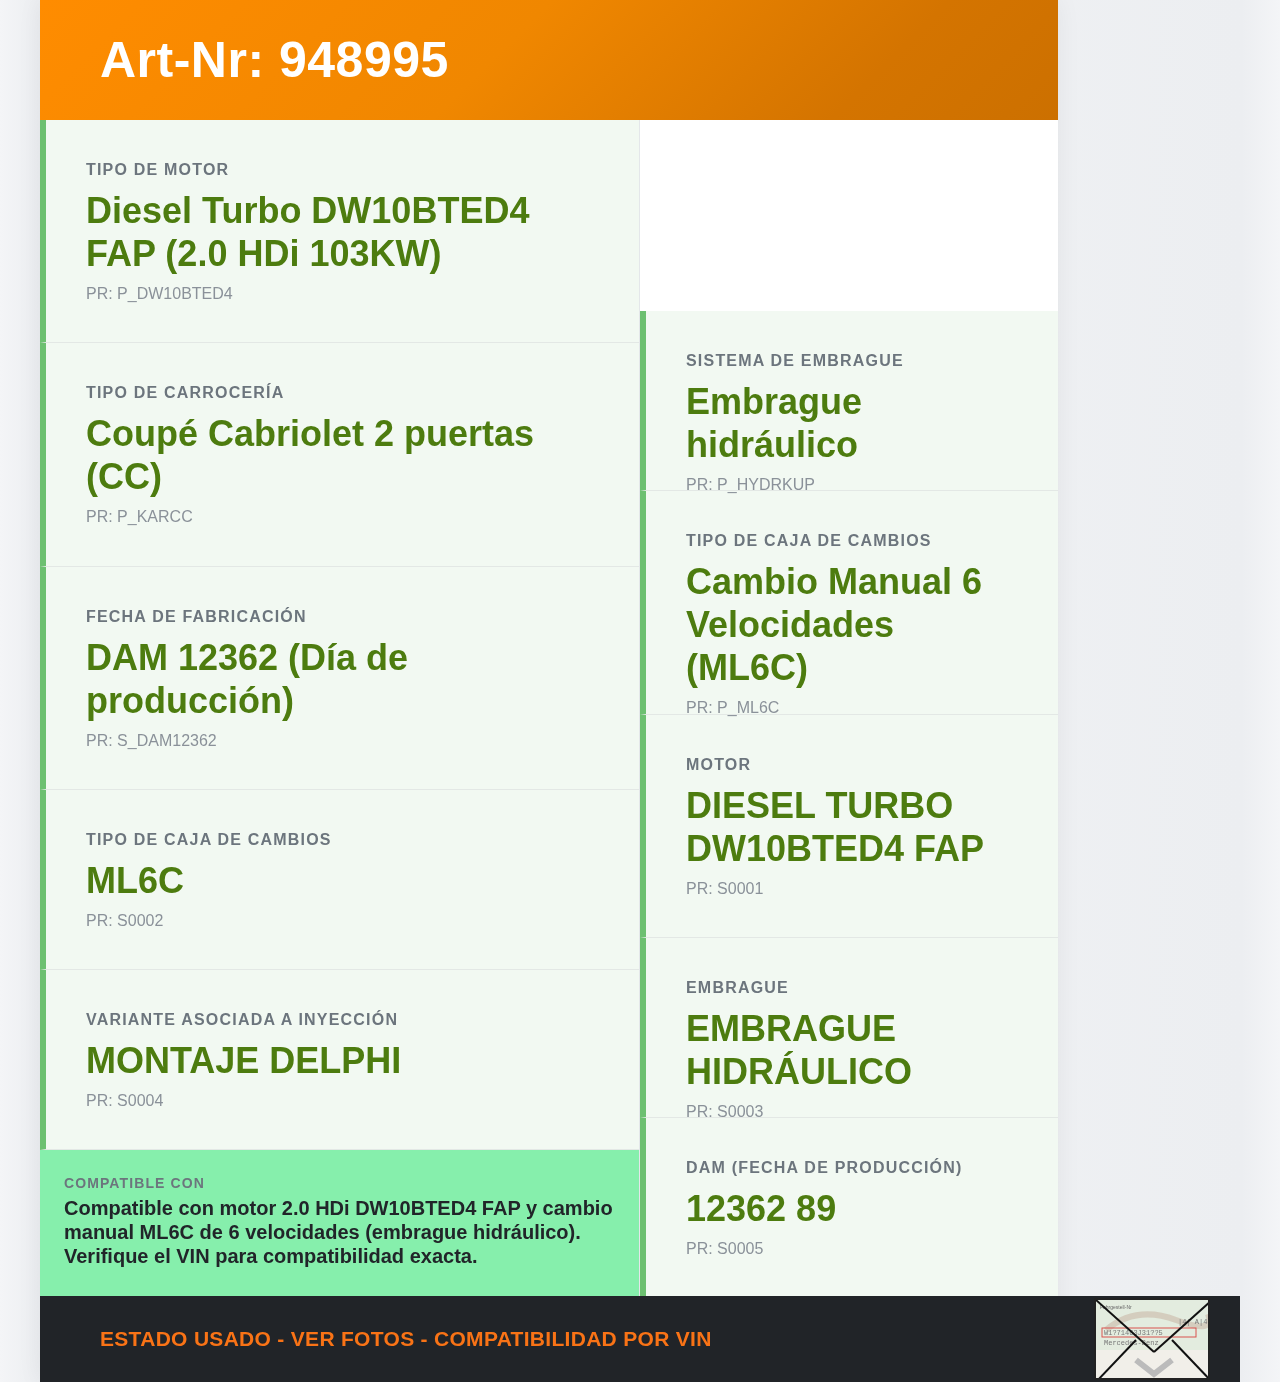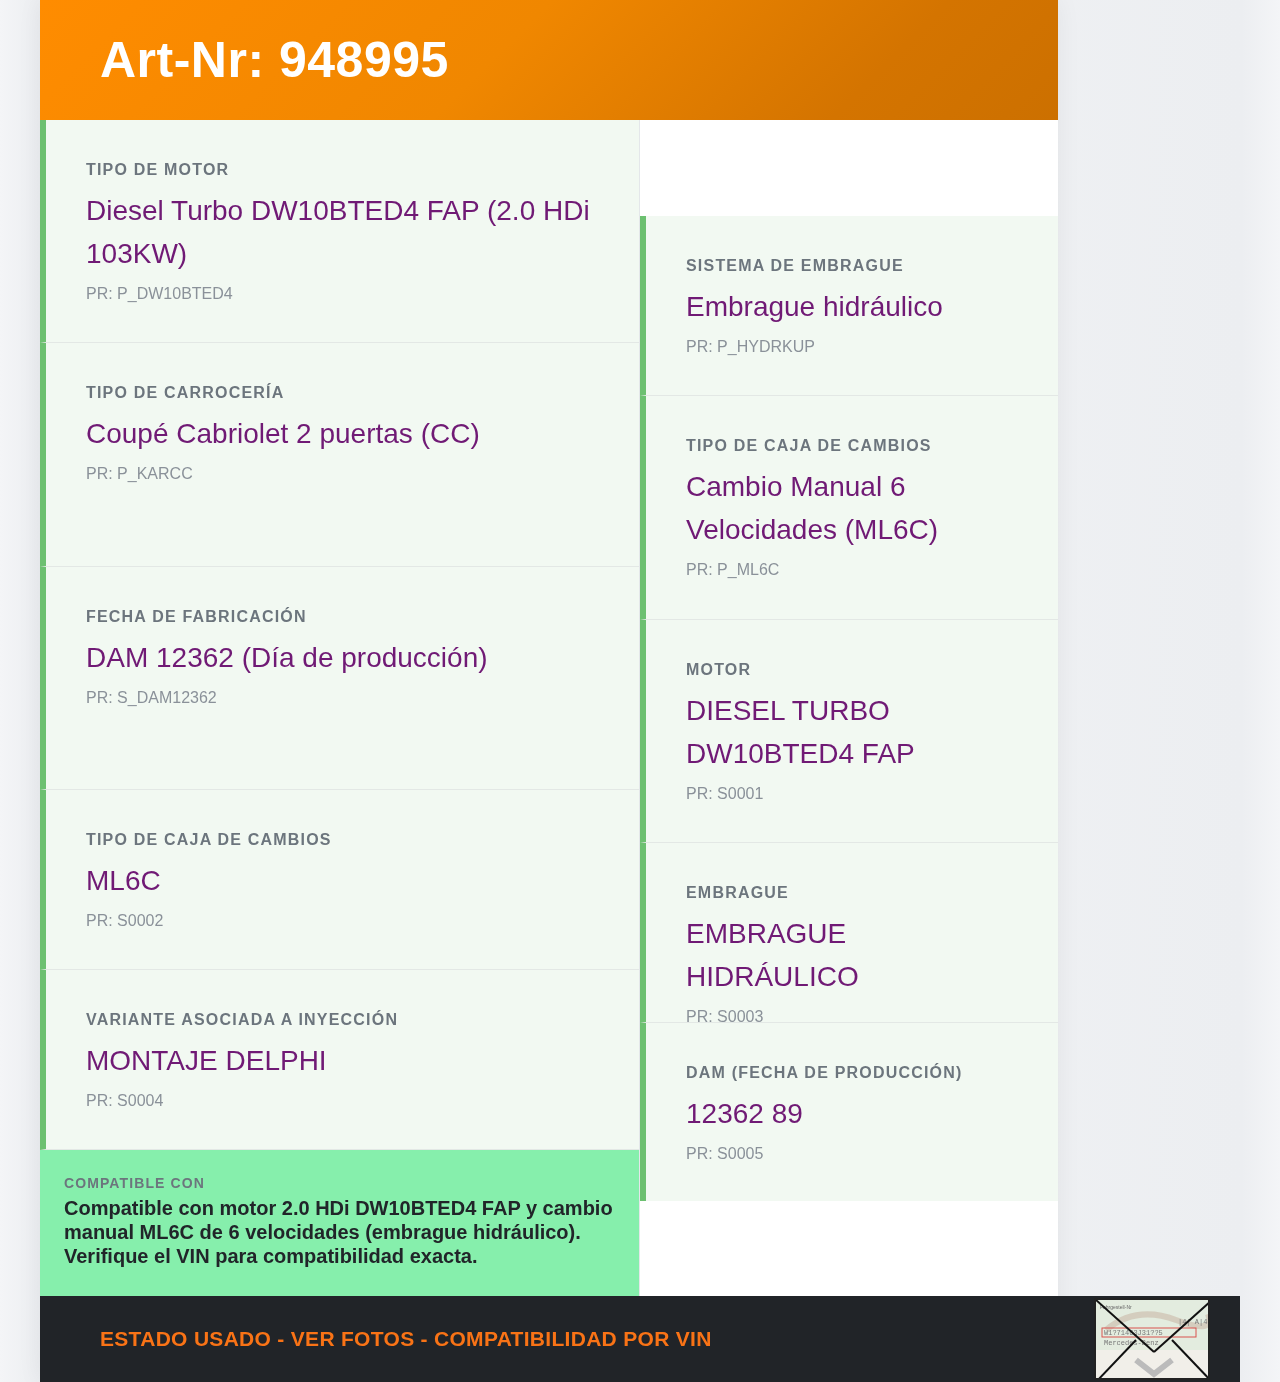--- a/index.html
+++ b/index.html
@@ -21,38 +21,38 @@
       padding-left: 60px;
     }
     .header h1 {
       color: #ffffff;
       font-family: "Liberation Sans", sans-serif;
       font-weight: 700;
       font-size: 50px;
       letter-spacing: 0.5px;
     }
     .grid {
-      display: flex; align-items: center;
+      display: flex; align-items: flex-end;
     }
     .col { width: 600px; }
     .col.left { width: 600px; border-right: 1px solid #e4e7ea; }
     .col.right { width: 600px; }
     .card {
       background: #f2f9f2;
       border-left: 6px solid #6cc070;
       border-bottom: 1px solid #e3e8e5;
       padding: 40px 40px 0 40px;
     }
     .card .label {
       font-size: 16px; font-weight: 700; color: #6c757d;
       letter-spacing: 1.2px; text-transform: uppercase;
       line-height: 20px;
     }
     .card .value {
-      font-size: 28px; font-weight: 400; color: #701a75;
+      font-size: 36px; font-weight: 700; color: #4d7c0f;
       line-height: 43px; margin-top: 9px;
     }
     .card .pr {
       font-size: 16px; color: #8a9199;
       margin-top: 9px; line-height: 20px;
     }
     .left .c1 { height: 223px; }
     .left .c2 { height: 224px; }
     .left .c3 { height: 223px; }
     .left .c4 { height: 180px; }

